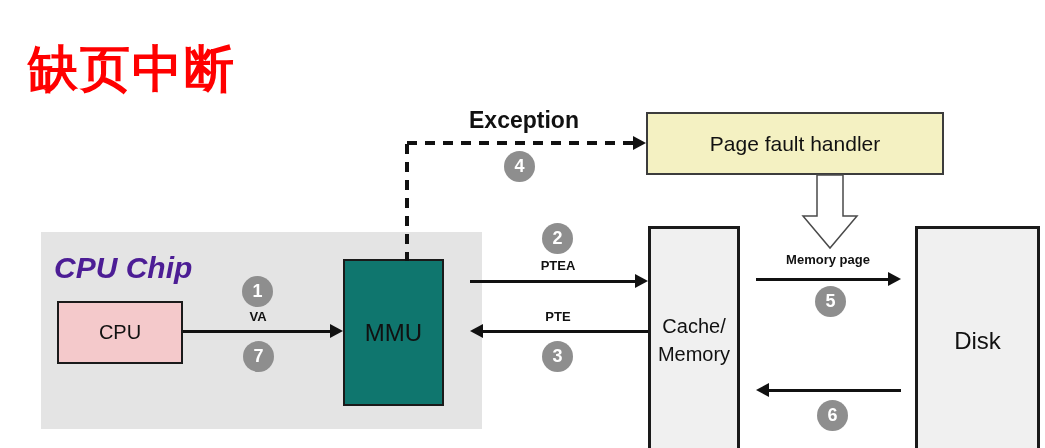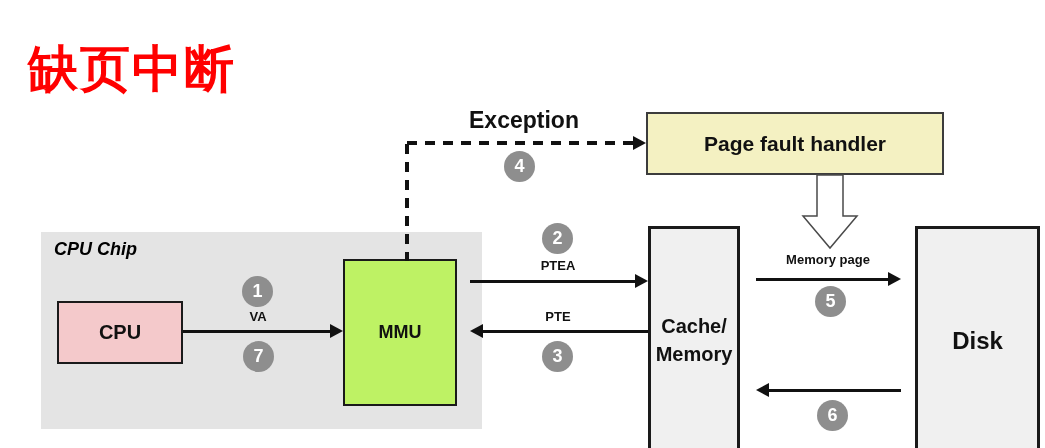--- a/index.html
+++ b/index.html
@@ -8,25 +8,25 @@
     font-family:"Liberation Sans",sans-serif;color:#111;margin-top:44px;
   }
   .abs{position:absolute;}
   
   .title{
     left:28px;top:-8px;font-family:"DejaVu Serif","Liberation Serif",serif;
     font-weight:bold;font-size:50px;color:#ff0000;letter-spacing:2px;white-space:nowrap;
   }
   
   .chip{left:41px;top:188px;width:441px;height:197px;background:#e4e4e4;}
-  .chip-label{left:54px;top:195px;font-size:18px;font-weight:bold;font-style:italic;color:#000000;}
+  .chip-label{left:54px;top:207px;font-size:30px;font-weight:bold;font-style:italic;color:#4c1d95;}
   
-  .node{display:flex;align-items:center;justify-content:center;text-align:left;font-weight:bold;box-sizing:border-box;}
+  .node{display:flex;align-items:center;justify-content:center;text-align:left;font-weight:normal;box-sizing:border-box;}
   .cpu{left:57px;top:257px;width:126px;height:63px;background:#f4c9cb;border:2px solid #1a1a1a;font-size:20px;}
-  .mmu{left:343px;top:215px;width:114px;height:147px;background:#bef264;border:2px solid #1a1a1a;font-size:18px;}
+  .mmu{left:343px;top:215px;width:101px;height:147px;background:#0f766e;border:2px solid #1a1a1a;font-size:24px;}
   .handler{left:646px;top:68px;width:298px;height:63px;background:#f4f1c2;border:2px solid #3c3c3c;font-size:21px;}
   .cache{left:648px;top:182px;width:92px;height:228px;background:#f0f0f0;border:3px solid #1a1a1a;font-size:20px;line-height:28px;flex-direction:column;}
   .disk{left:915px;top:182px;width:125px;height:229px;background:#f0f0f0;border:3px solid #1a1a1a;font-size:24px;}
   
   .hline{height:3px;background:#111;}
   .head-r{width:0;height:0;border-top:7px solid transparent;border-bottom:7px solid transparent;border-left:13px solid #111;}
   .head-l{width:0;height:0;border-top:7px solid transparent;border-bottom:7px solid transparent;border-right:13px solid #111;}
   .dash-h{height:4px;background:repeating-linear-gradient(90deg,#111 0 10px,transparent 10px 18px);}
   .dash-v{width:4px;background:repeating-linear-gradient(180deg,#111 0 10px,transparent 10px 18px);}
   

